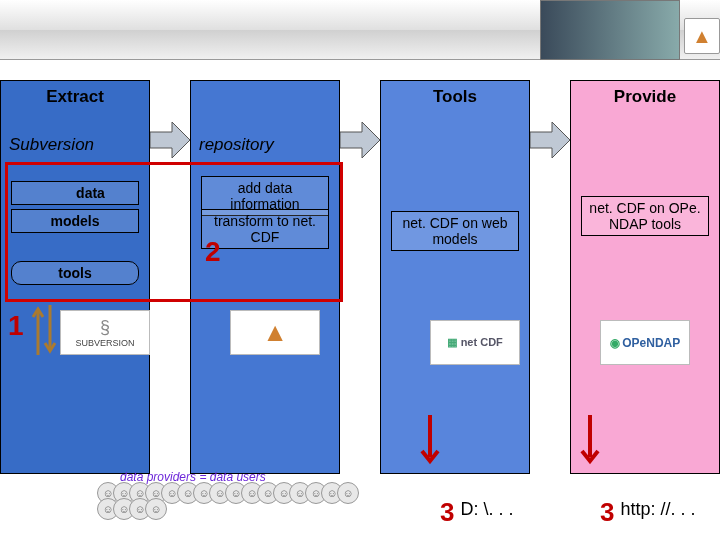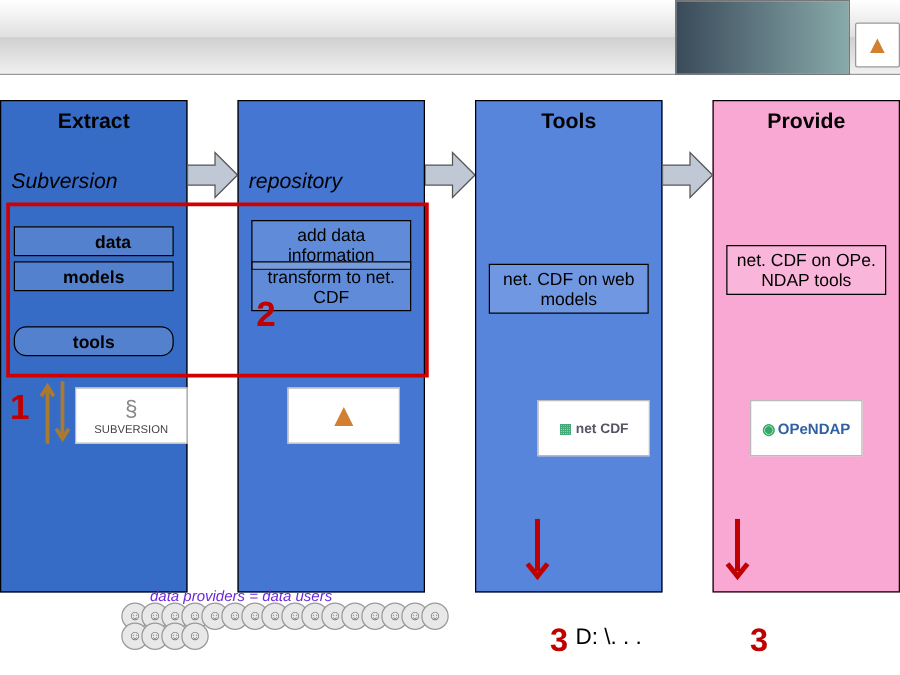--- a/index.html
+++ b/index.html
@@ -260,13 +260,14 @@
       <polyline points="2,36 10,46 18,36" fill="none" stroke="#c00000" stroke-width="4"></polyline>
     </svg>
 </div>
 
 <div class="bottom-text" style="left:440px;">
   <span class="big3">3</span>
   <span>D: \. . .</span>
 </div>
 <div class="bottom-text" style="left:600px;">
   <span class="big3">3</span>
+  <span>http: //. . .</span>
 </div>
 
 </body></html>

